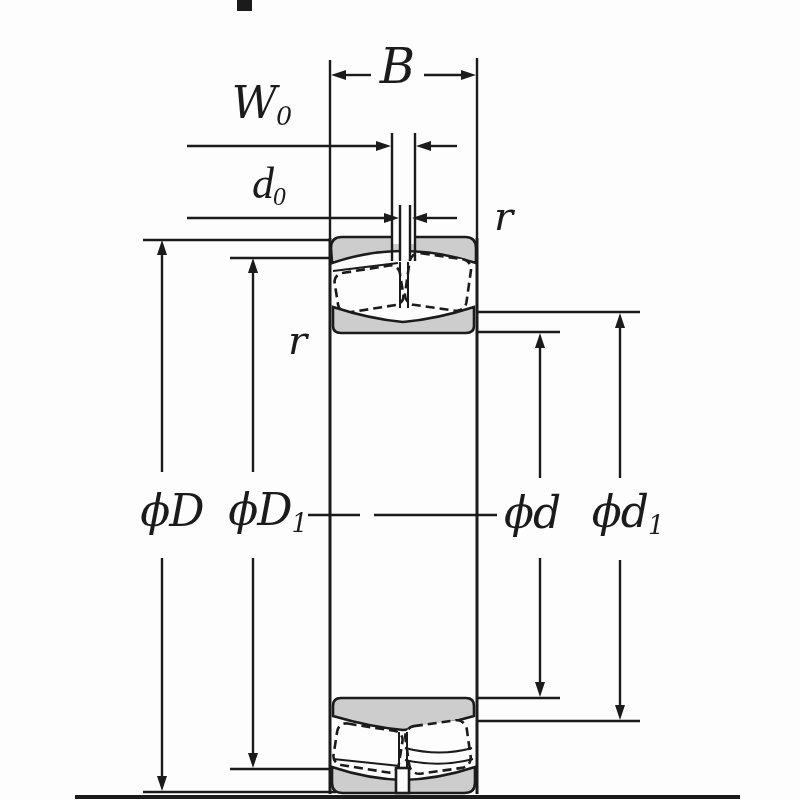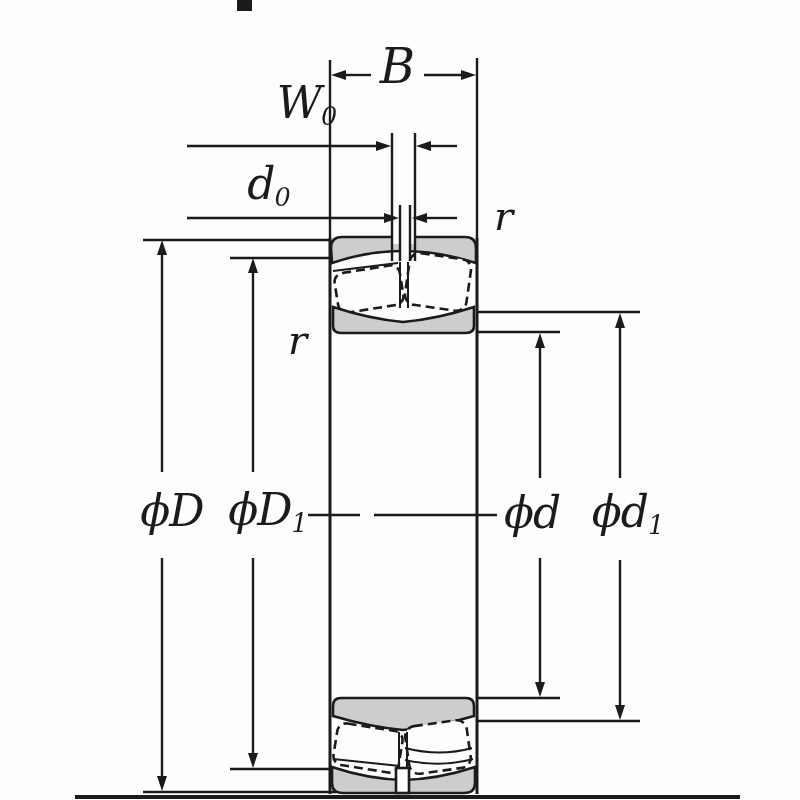--- a/index.html
+++ b/index.html
@@ -151,25 +151,25 @@
     </g>
 
     <path d="M75,797 H740" stroke="#1b1b1b" stroke-width="4" fill="none"></path>
     <rect x="237" y="0" width="15" height="11" fill="#1b1b1b"></rect>
   </svg>
 
   <div class="dim-label fs48" style="left:397px;top:66px;">
     <span>B</span>
   </div>
 
-  <div class="dim-label fs44" style="left:262px;top:105px;margin-left:45px;">
+  <div class="dim-label fs44" style="left:262px;top:105px;">
     <span>W</span><span class="sub">0</span>
   </div>
 
-  <div class="dim-label fs44" style="left:269px;top:186px;">
+  <div class="dim-label fs44" style="left:269px;top:186px;font-family:Liberation Serif, serif;">
     <span>d</span><span class="sub">0</span>
   </div>
 
   <div class="dim-label fs40" style="left:503px;top:216px;">
     <span>r</span>
   </div>
 
   <div class="dim-label fs40" style="left:297px;top:340px;">
     <span>r</span>
   </div>

